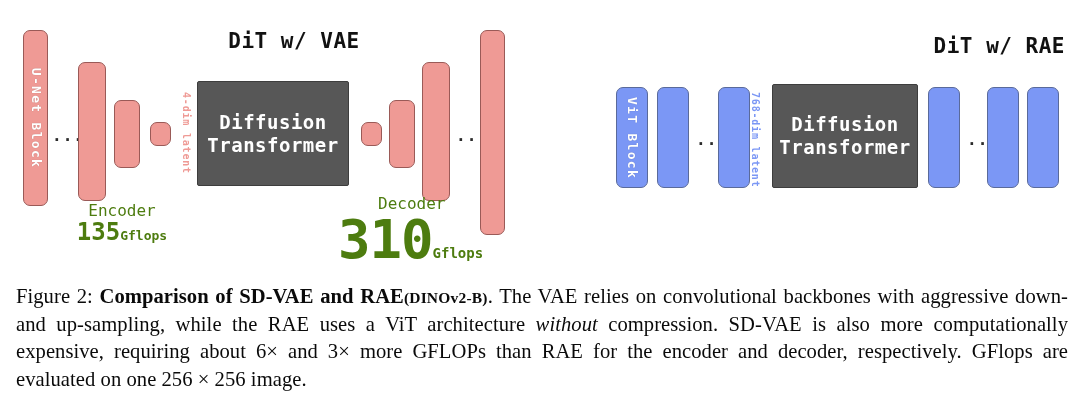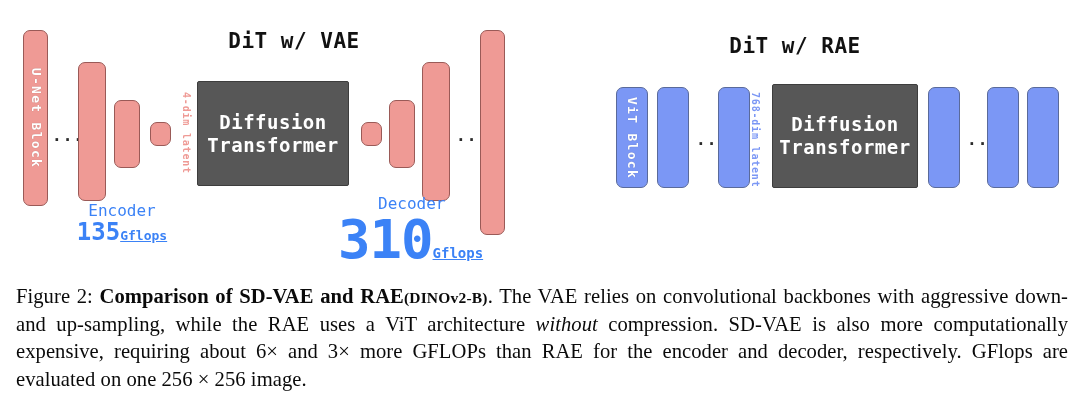--- a/index.html
+++ b/index.html
@@ -52,21 +52,21 @@
     top: 29px;
     font-size: 21px;
     text-align: center;
     transform: translateX(1px);
     margin-left: 46px;
   }
   .panel.rae .panel-title {
     left: 0; right: 0;
     top: 34px;
     font-size: 21px;
-    text-align: center;
+    text-align: right;
     transform: translateX(-15px);
   }
 
   
   .blk {
     position: absolute;
     border-radius: 7px;
     box-sizing: border-box;
   }
   .blk.pink {
@@ -134,40 +134,39 @@
     transform-origin: left top;
     transform: rotate(90deg);
   }
   .latent-label.pinkTxt { color: #ef9a95; }
   .latent-label.blueTxt { color: #7b97f5; }
 
   
   .stage-cap {
     position: absolute;
     font-family: "DejaVu Sans Mono", "Liberation Mono", monospace;
-    color: #3b82f6;
+    color: #4d7c0f;
     white-space: nowrap;
     text-align: center;
   }
   .stage-cap .nm {
     display: block;
     font-weight: 500;
     line-height: 1.05;
   }
   .stage-cap .val {
     display: block;
     line-height: 1.0;
     white-space: nowrap;
   }
   .stage-cap .num {
     font-weight: 700;
   }
   .stage-cap .unit {
     font-weight: 700;
-    text-decoration: underline;
   }
 
   
   #cap-vae-enc { left: 62px; top: 203px; width: 120px; }
   #cap-vae-enc .nm  { font-size: 16px; }
   #cap-vae-enc .num { font-size: 24px; }
   #cap-vae-enc .unit{ font-size: 13px; }
 
   #cap-vae-dec { left: 338px; top: 196px; width: 185px; text-align: left; }
   #cap-vae-dec .nm  { font-size: 16px; margin-left: 40px; }

